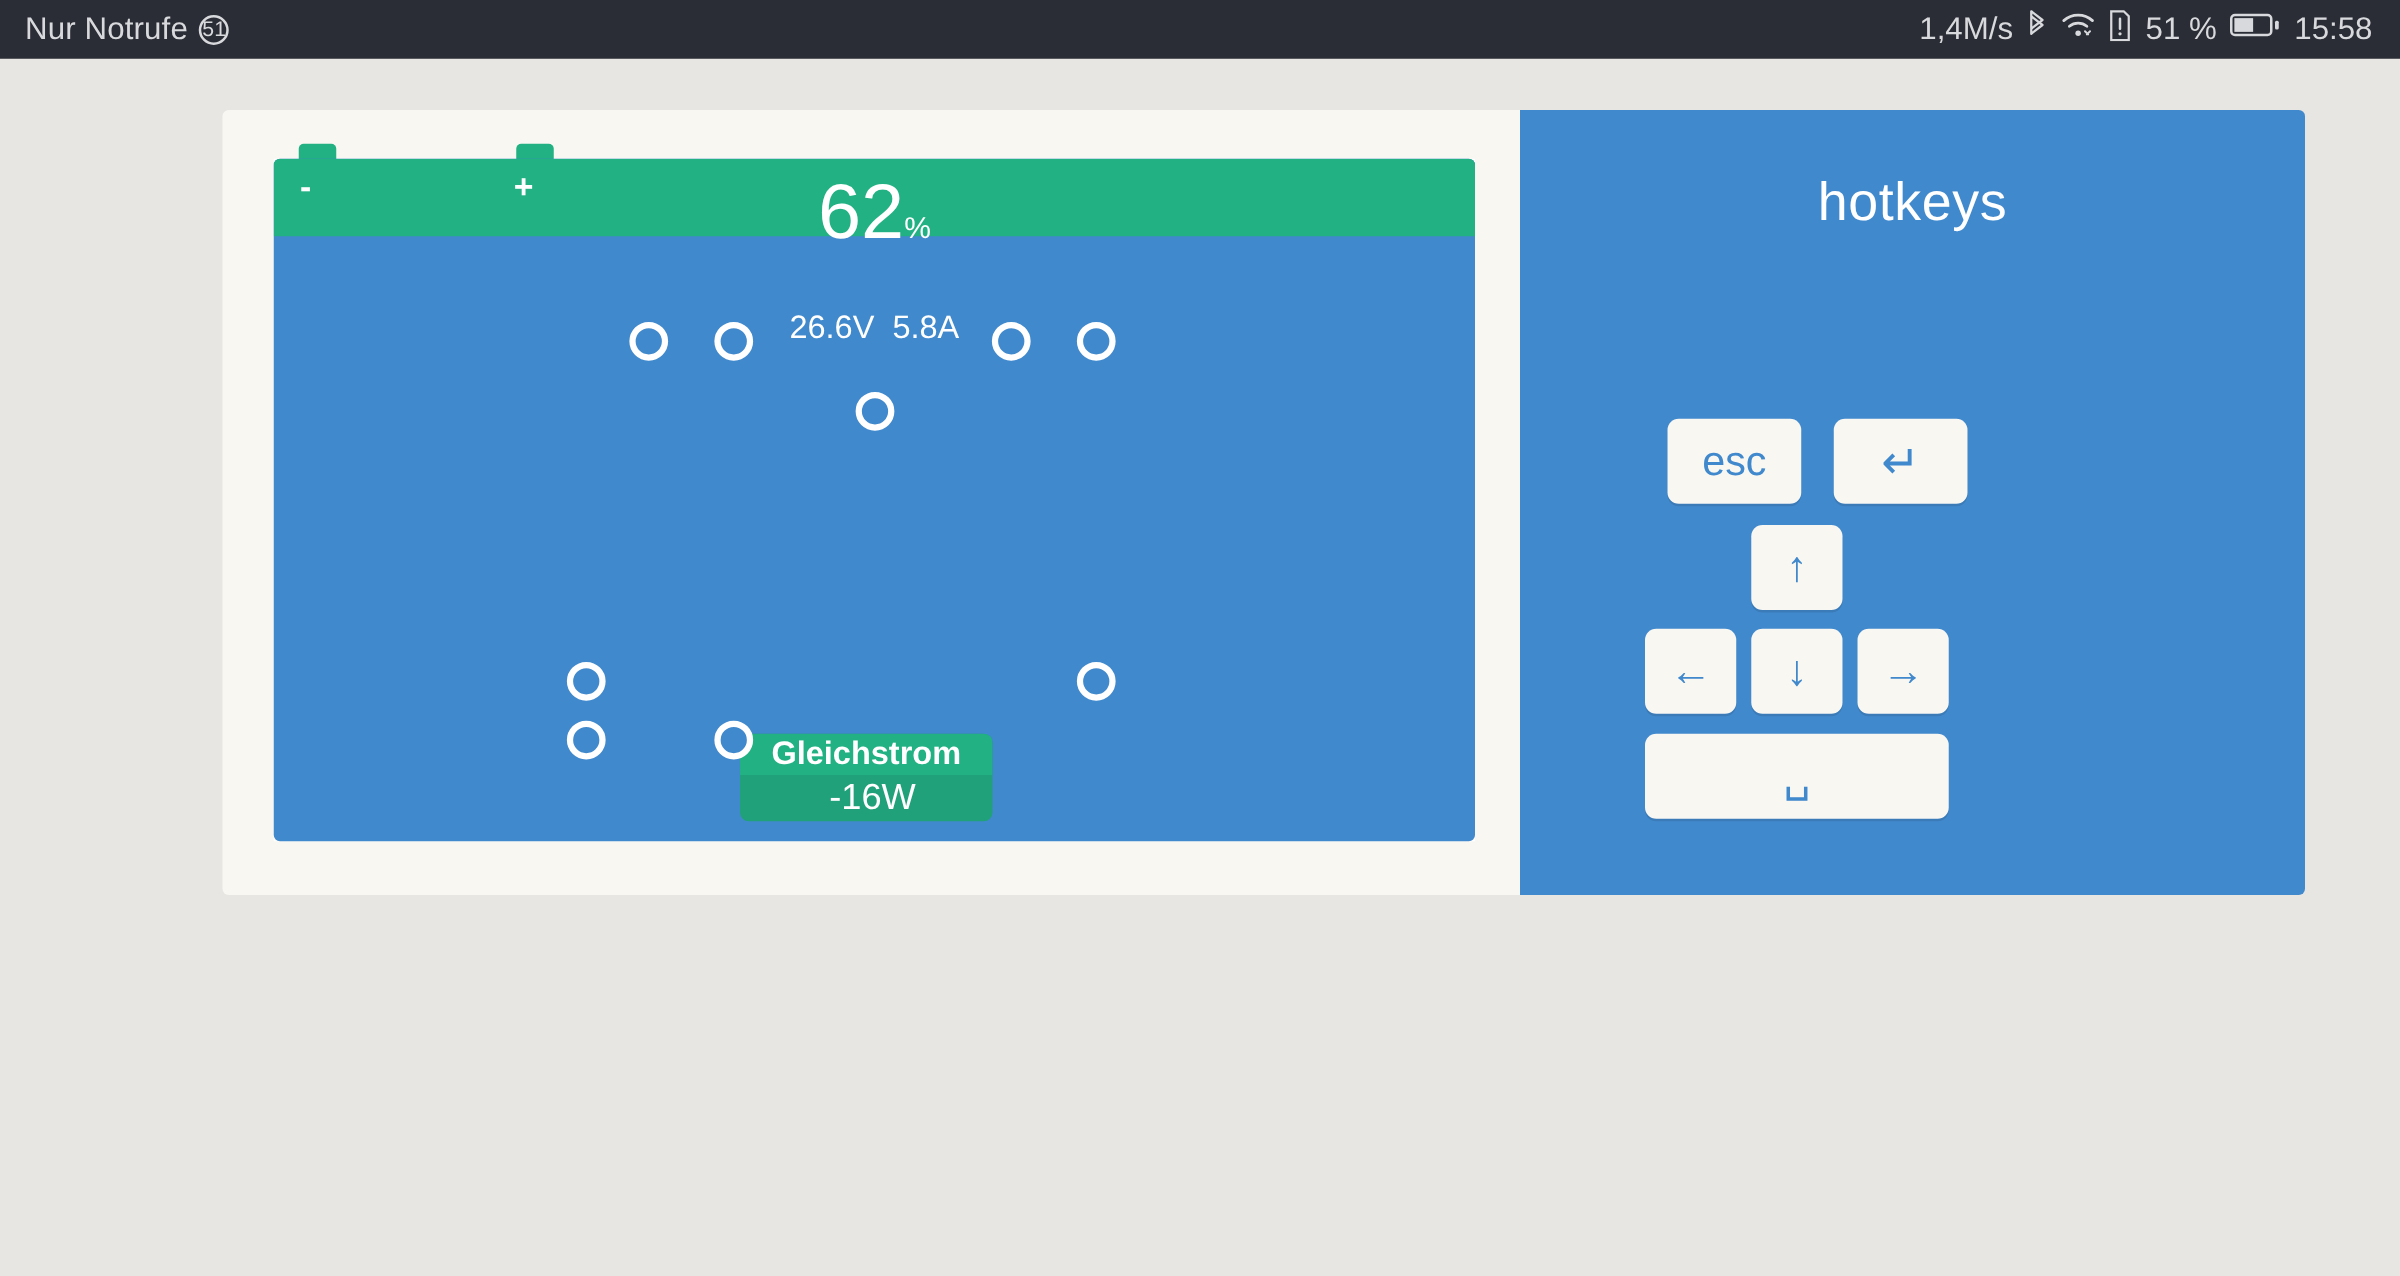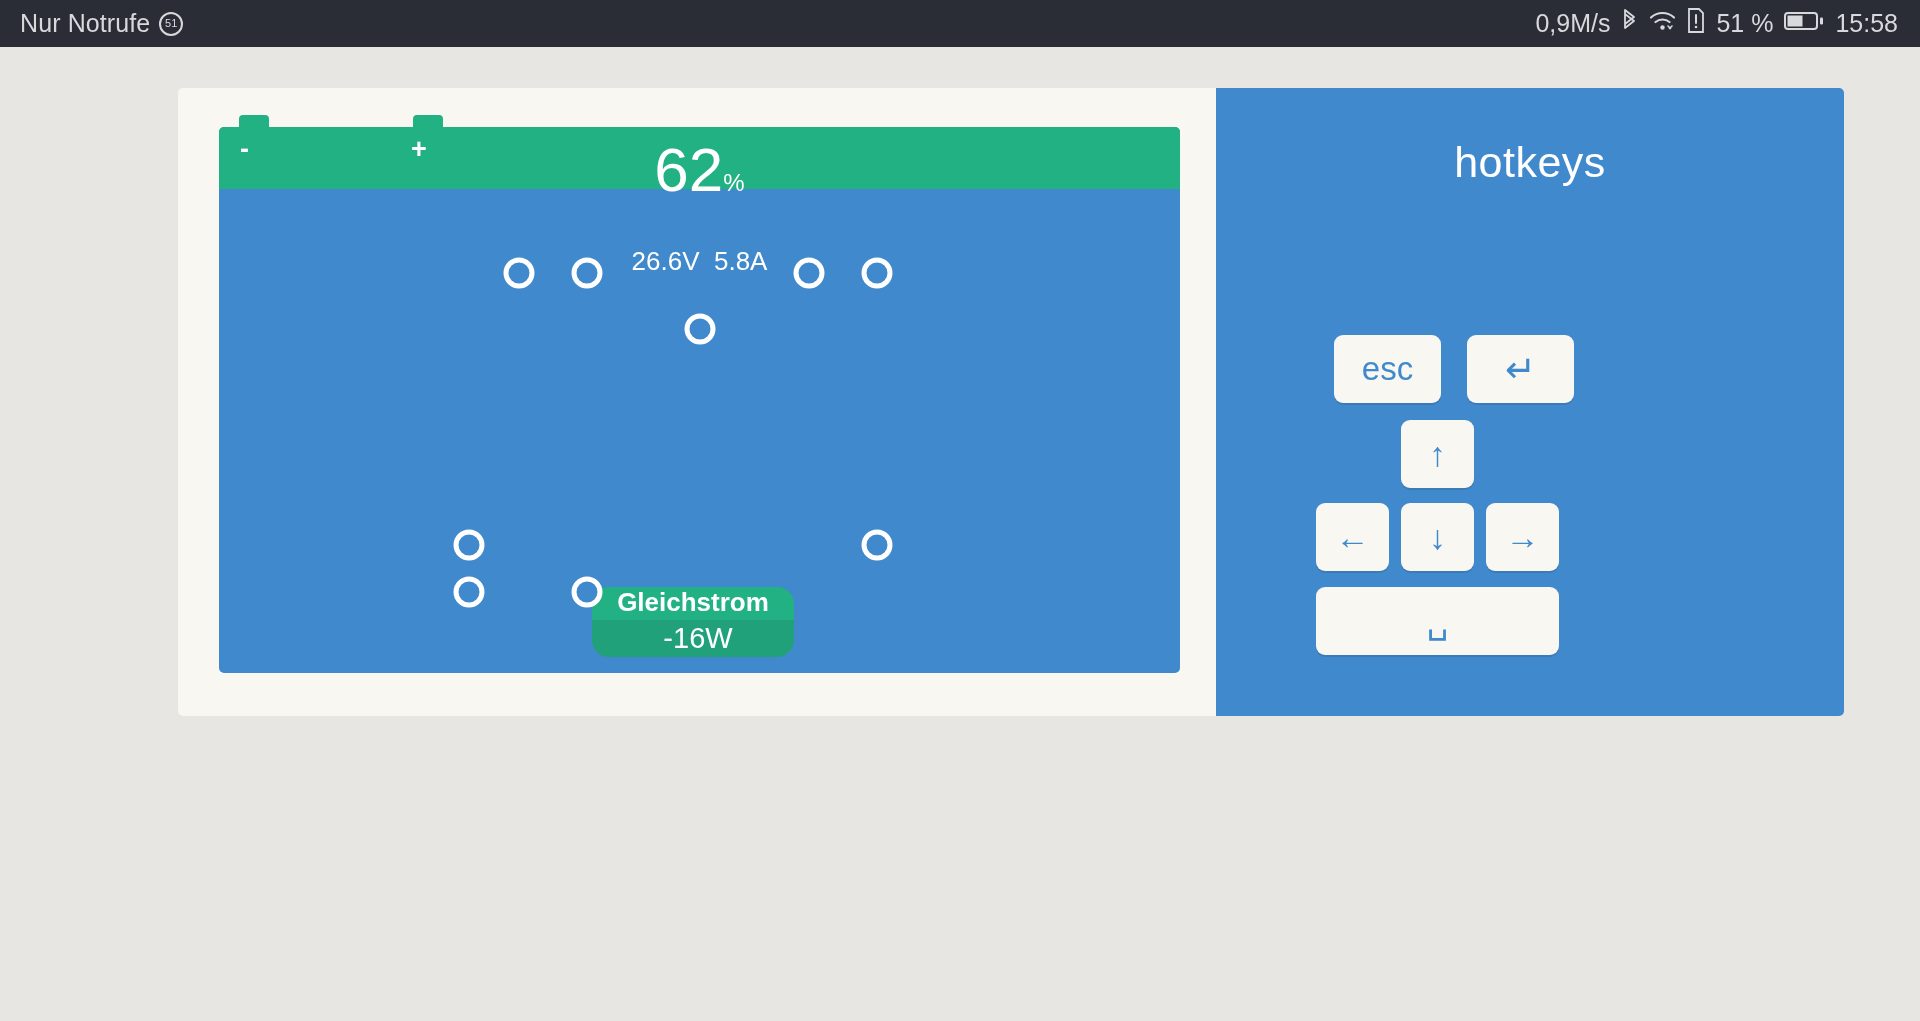--- a/index.html
+++ b/index.html
@@ -15,21 +15,21 @@
     position: absolute; left: 0; top: 0;
     width: 1920px; height: 47px;
     background: #2b2d36;
     display: flex; align-items: center;
     color: #d8d9dc;
   }
   #sb-left { display:flex; align-items:center; gap:9px; margin-left:20px; font-size:25px; letter-spacing:.1px; }
   .sim-badge {
     display:inline-flex; align-items:center; justify-content:center;
     width:24px; height:24px; border:2px solid #d8d9dc; border-radius:50%;
-    font-size:11px; line-height:1; padding-bottom:1px;
+    font-size:17px; line-height:1; padding-bottom:1px;
   }
   #sb-right { margin-left:auto; margin-right:22px; display:flex; align-items:center; gap:11px; font-size:25px; }
   .sb-ico { display:inline-block; }
 
   
   #app-shell {
     position: absolute; left: 178px; top: 88px;
     width: 1570px; height: 628px;
   }
   #victron-panel {
@@ -91,21 +91,21 @@
   .bat-sign { position:absolute; top:7px; color:#fff; font-size:27px; font-weight:bold; }
   #bat-neg { left: 21px; }
   #bat-pos { left: 192px; }
   #bat-soc { position:absolute; left:0; right:0; top:12px; text-align:center; color:#fff; }
   #bat-soc .num { font-size:62px; font-weight:300; line-height:1; }
   #bat-soc .pct { font-size:24px; font-weight:300; }
   #bat-watt { position:absolute; left:0; right:0; top:86px; text-align:center; color:#fff; font-size:28px; }
   #bat-vi { position:absolute; left:0; right:0; top:119px; text-align:center; color:#fff; font-size:26px; }
 
   
-  #dc-loads { left: 373px; top: 460px; width: 202px; height: 70px; background:#21a179; border-radius:17px; }
+  #dc-loads { left: 373px; top: 460px; width: 202px; height: 70px; background:#21a179; border-radius:7px; }
   #dc-loads .card-head { height:33px; background:#22b183; color:#fff; font-size:26px; line-height:31px; }
   #dc-loads .card-value { font-size:29px; margin-top:2px; }
 
   
   #pv-charger { left: 661px; top: 355px; width: 180px; height: 175px; background:#f0a11b; border-radius:7px; }
   #pv-charger .card-head { height:34px; background:#f5c06a; color:#fff; font-size:26px; line-height:33px; }
   #pv-charger .card-value { font-size:39px; margin-top:5px; }
   #pv-sun { position:absolute; right:12px; bottom:8px; width:62px; height:62px; }
 
   
@@ -149,21 +149,21 @@
 </style>
 </head>
 <body>
 
 <div id="statusbar">
   <div id="sb-left">
     <span>Nur Notrufe</span>
     <span class="sim-badge">51</span>
   </div>
   <div id="sb-right">
-    <span>0,9M/s</span>
+    <span>1,4M/s</span>
     <span class="sb-ico">
       <svg width="17" height="26" viewBox="0 0 17 26">
           <path d="M4 6l9 7-9 7V2l9 7-9 7" fill="none" stroke="#d8d9dc" stroke-width="1.8" stroke-linejoin="round"></path>
         </svg>
     </span>
     <span class="sb-ico">
       <svg width="27" height="22" viewBox="0 0 27 22">
         <path d="M2 7.5A17 17 0 0 1 25 7.5" fill="none" stroke="#d8d9dc" stroke-width="2.2" stroke-linecap="round"></path>
         <path d="M6.5 12A11 11 0 0 1 20.5 12" fill="none" stroke="#d8d9dc" stroke-width="2.2" stroke-linecap="round"></path>
         <circle cx="13.5" cy="17.5" r="2.2" fill="#d8d9dc"></circle>

